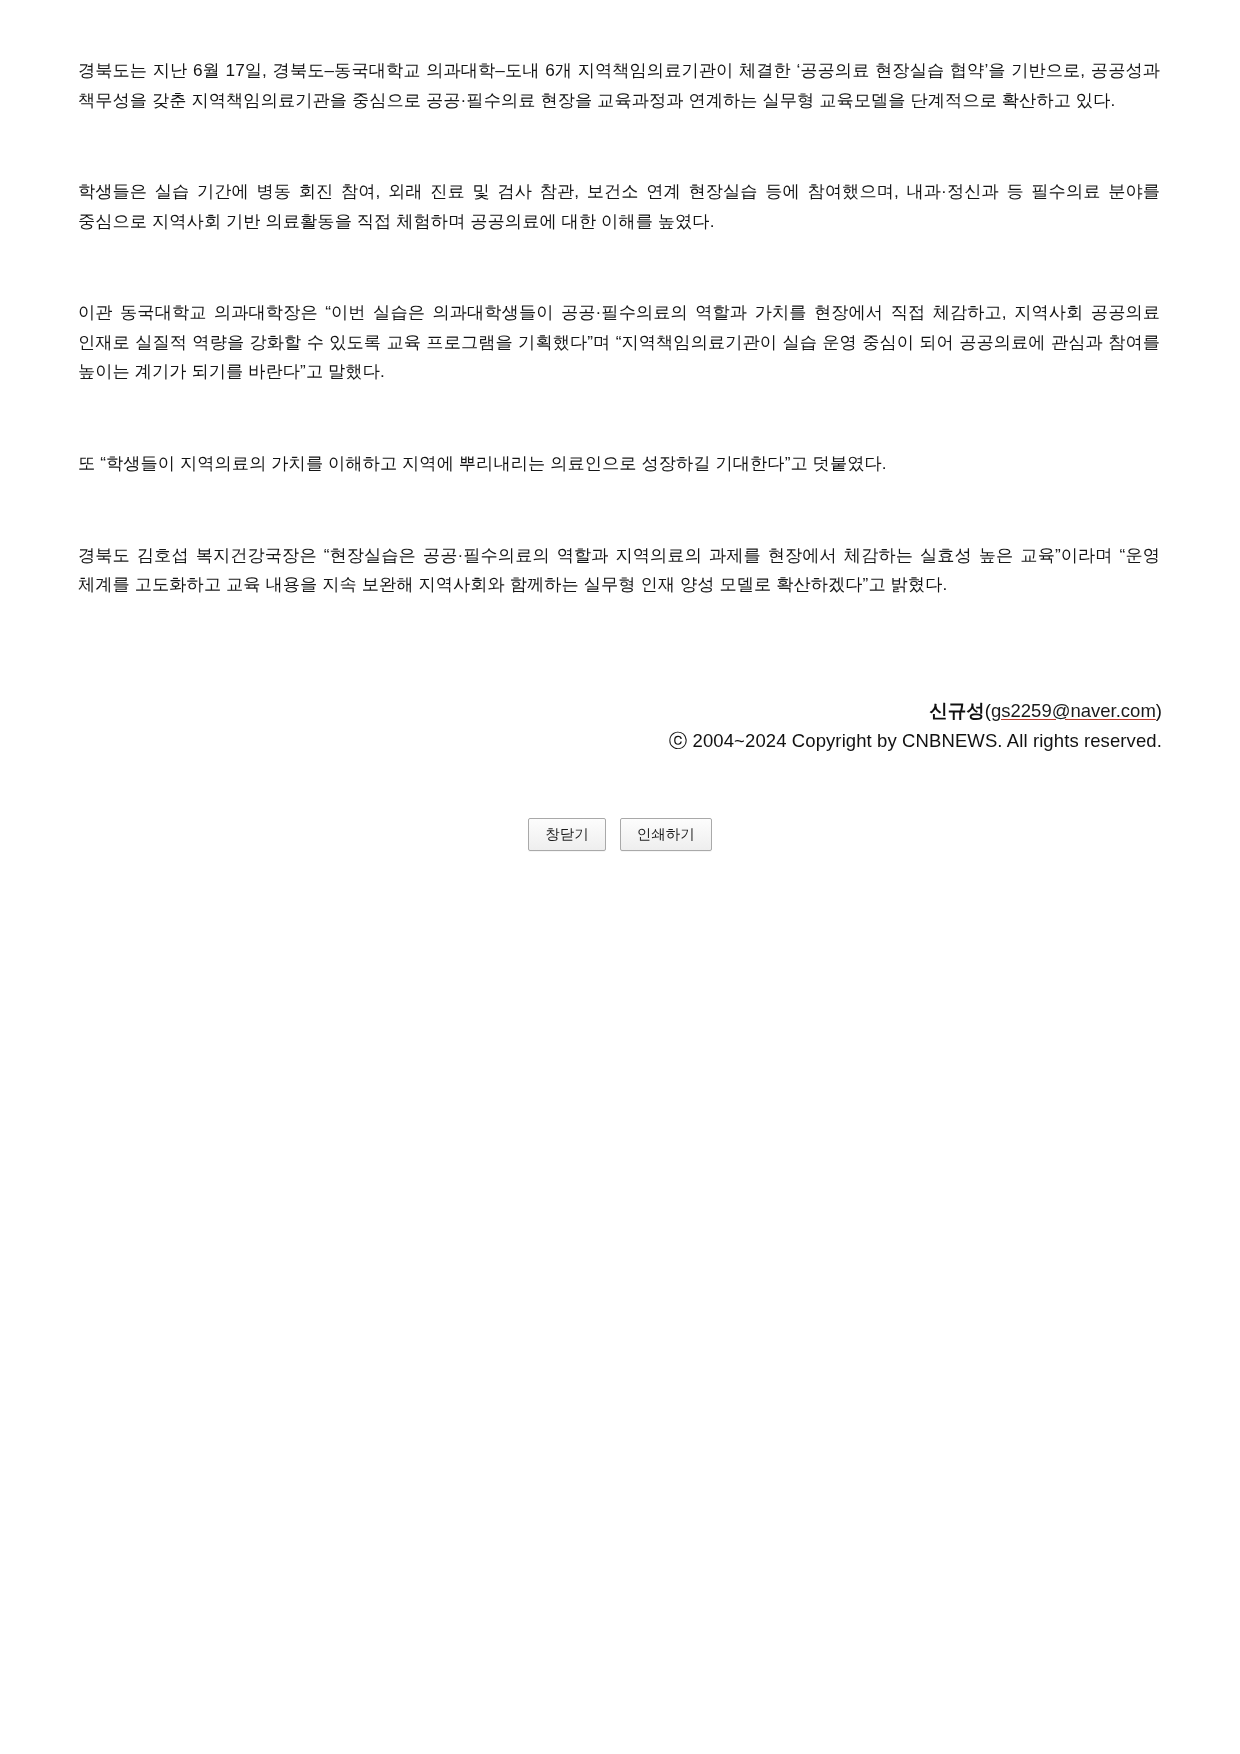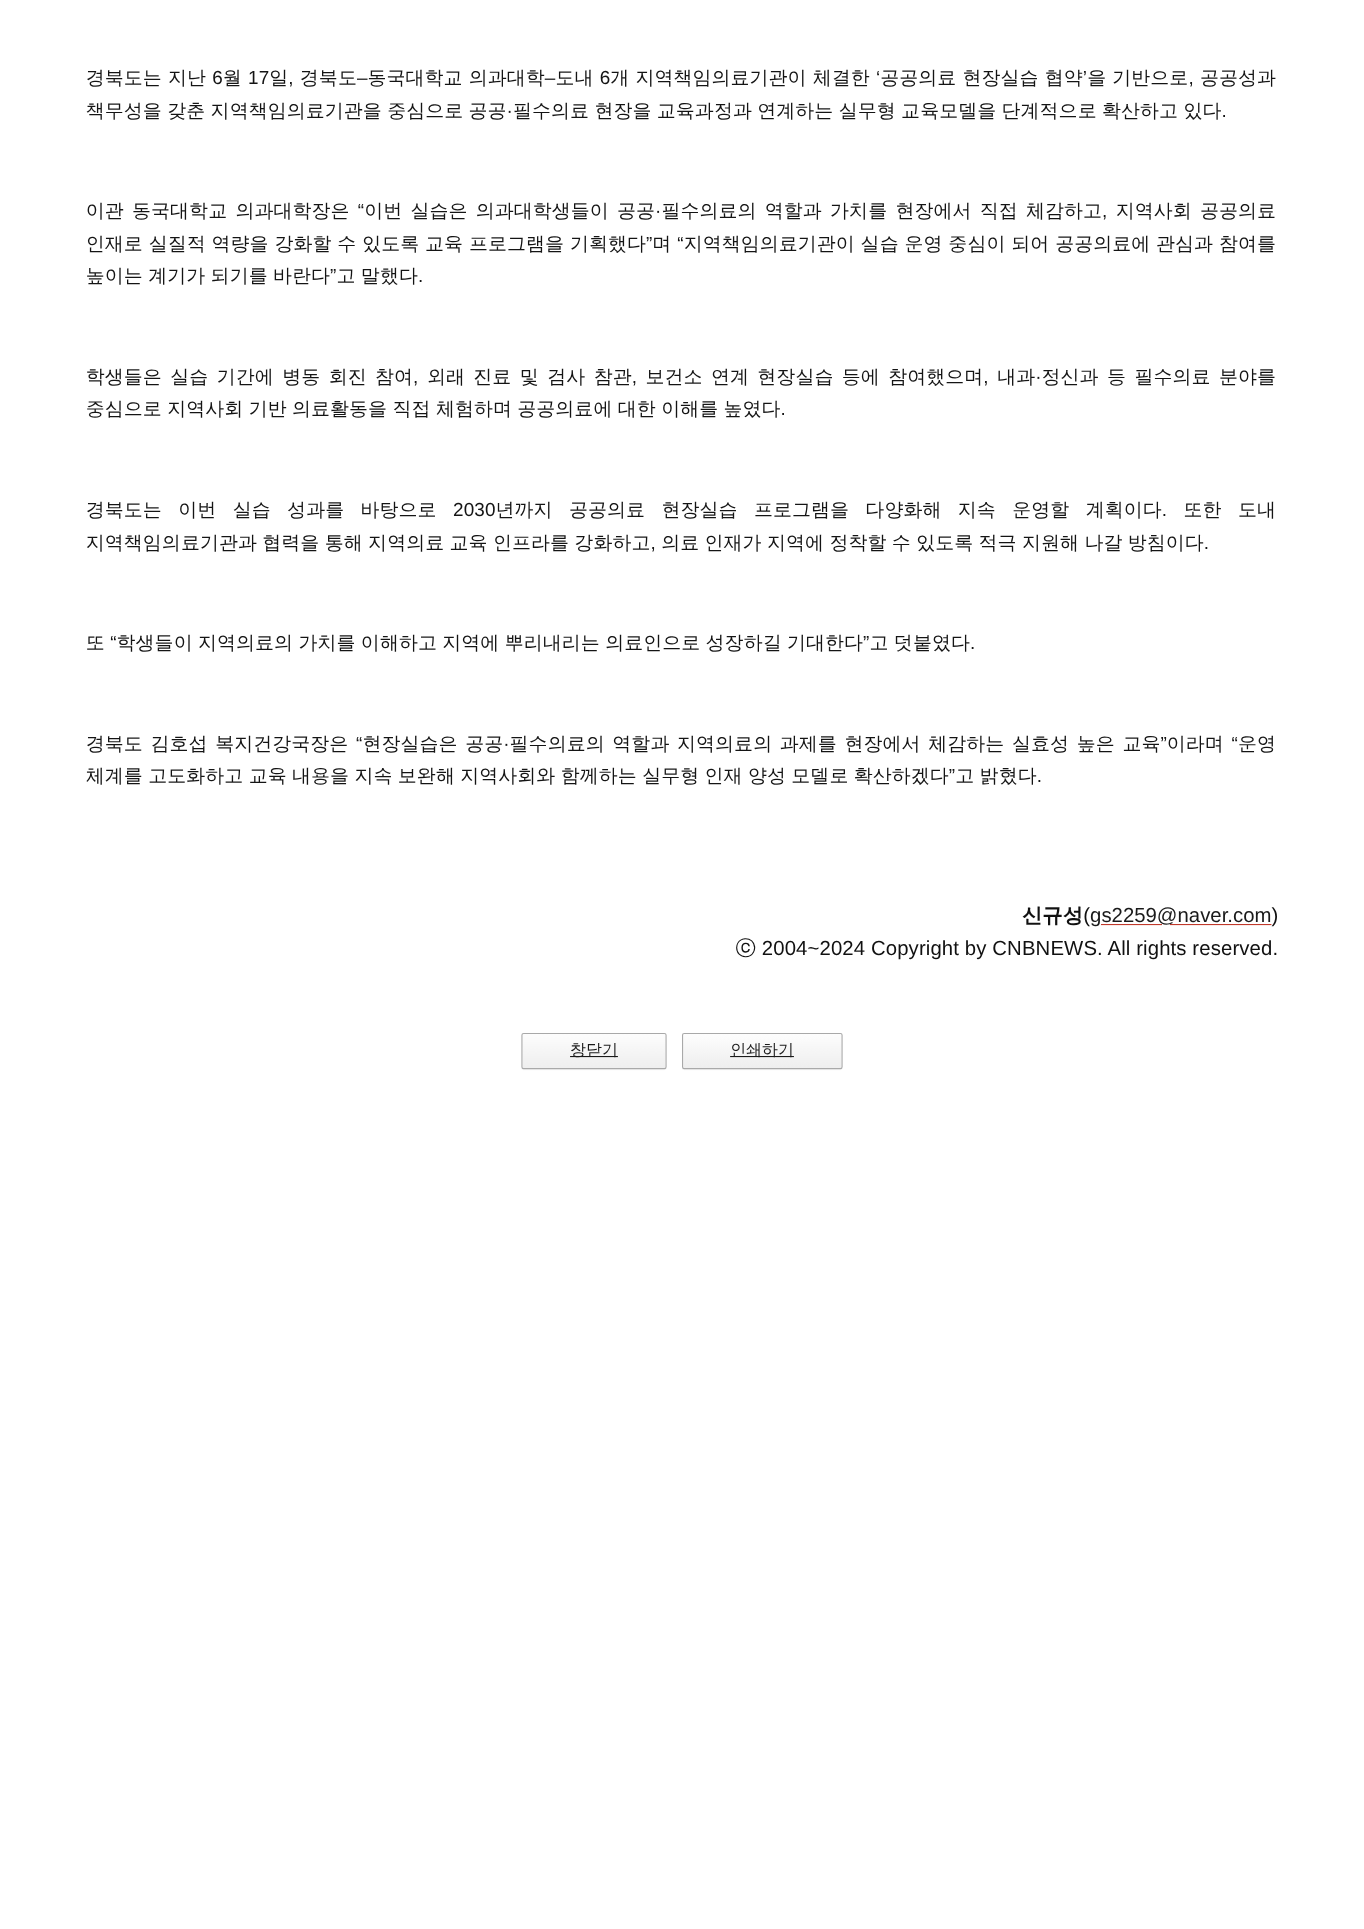--- a/index.html
+++ b/index.html
@@ -65,37 +65,35 @@
     justify-content: center;
     gap: 14px;
   }
   .ui-button {
     font-family: "Liberation Sans", sans-serif;
     font-size: 14.5px;
     color: #1a1a1a;
     background: linear-gradient(#fdfdfd, #eeeeee);
     border: 1px solid #a9a9a9;
     border-radius: 2px;
-    padding: 7px 43px;
+    padding: 7px 16px;
     cursor: pointer;
     line-height: 1.2;
     box-shadow: 0 1px 0 rgba(0,0,0,0.04);
-    text-decoration: underline;
   }
 </style>
 </head>
 <body>
 
 <div class="page">
 
   <div class="article-body">
     <p class="para">경북도는 지난 6월 17일, 경북도–동국대학교 의과대학–도내 6개 지역책임의료기관이 체결한 ‘공공의료 현장실습 협약’을 기반으로, 공공성과 책무성을 갖춘 지역책임의료기관을 중심으로 공공·필수의료 현장을 교육과정과 연계하는 실무형 교육모델을 단계적으로 확산하고 있다.</p>
+    <p class="para">학생들은 실습 기간에 병동 회진 참여, 외래 진료 및 검사 참관, 보건소 연계 현장실습 등에 참여했으며, 내과·정신과 등 필수의료 분야를 중심으로 지역사회 기반 의료활동을 직접 체험하며 공공의료에 대한 이해를 높였다.</p>
     <p class="para">이관 동국대학교 의과대학장은 “이번 실습은 의과대학생들이 공공·필수의료의 역할과 가치를 현장에서 직접 체감하고, 지역사회 공공의료 인재로 실질적 역량을 강화할 수 있도록 교육 프로그램을 기획했다”며 “지역책임의료기관이 실습 운영 중심이 되어 공공의료에 관심과 참여를 높이는 계기가 되기를 바란다”고 말했다.</p>
-    <p class="para">학생들은 실습 기간에 병동 회진 참여, 외래 진료 및 검사 참관, 보건소 연계 현장실습 등에 참여했으며, 내과·정신과 등 필수의료 분야를 중심으로 지역사회 기반 의료활동을 직접 체험하며 공공의료에 대한 이해를 높였다.</p>
-    <p class="para">경북도는 이번 실습 성과를 바탕으로 2030년까지 공공의료 현장실습 프로그램을 다양화해 지속 운영할 계획이다. 또한 도내 지역책임의료기관과 협력을 통해 지역의료 교육 인프라를 강화하고, 의료 인재가 지역에 정착할 수 있도록 적극 지원해 나갈 방침이다.</p>
     <p class="para">또 “학생들이 지역의료의 가치를 이해하고 지역에 뿌리내리는 의료인으로 성장하길 기대한다”고 덧붙였다.</p>
     <p class="para">경북도 김호섭 복지건강국장은 “현장실습은 공공·필수의료의 역할과 지역의료의 과제를 현장에서 체감하는 실효성 높은 교육”이라며 “운영 체계를 고도화하고 교육 내용을 지속 보완해 지역사회와 함께하는 실무형 인재 양성 모델로 확산하겠다”고 밝혔다.</p>
   </div>
 
   <div class="byline-block">
     <div>
       <span class="byline-name">신규성</span><span>(</span><a class="byline-email" href="#">gs2259@naver.com</a><span>)</span>
     </div>
     <div class="copyright">ⓒ 2004~2024 Copyright by CNBNEWS. All rights reserved.</div>
   </div>

